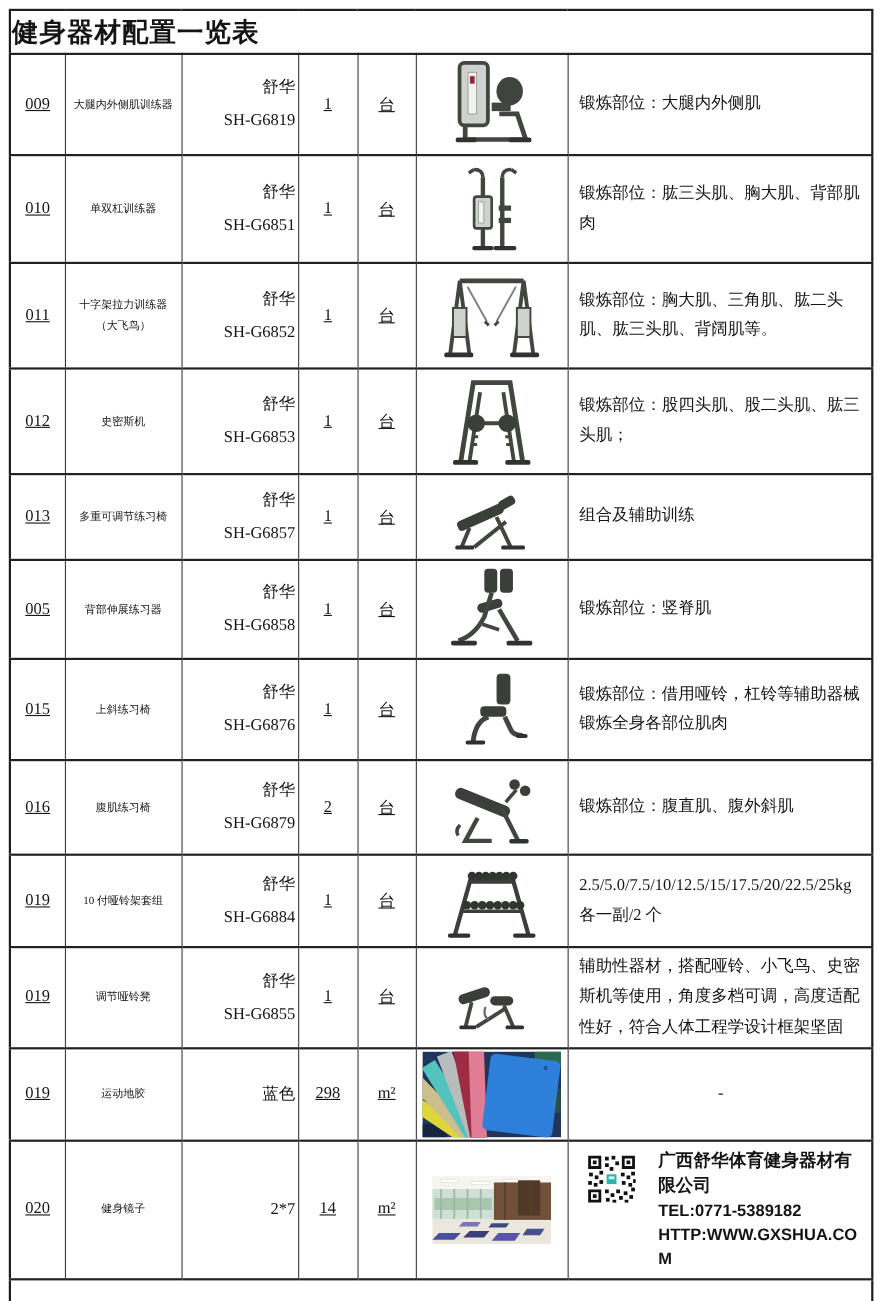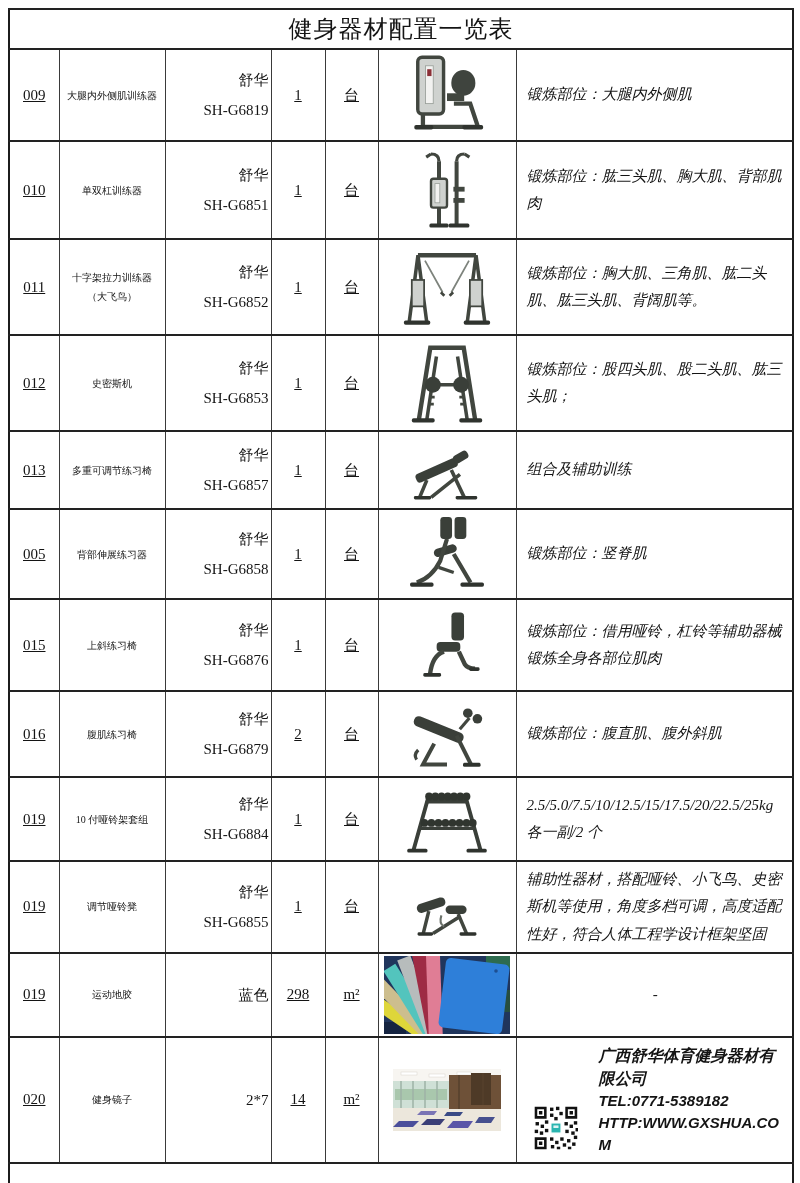--- a/index.html
+++ b/index.html
@@ -11,35 +11,35 @@
   table.equip{
     width:784px;border-collapse:collapse;table-layout:fixed;
     border:2px solid #1c1c1c;
   }
   table.equip td,table.equip th{
     border-left:1px solid #3a3a3a;border-right:1px solid #3a3a3a;
     border-top:2px solid #222222;border-bottom:2px solid #222222;
     vertical-align:middle;box-sizing:border-box;overflow:hidden;
   }
   .title-cell{
-    text-align:center;font-weight:normal;font-size:24px;
+    font-weight:bold;font-size:24px;
     font-family:"Liberation Serif","DejaVu Serif",serif;letter-spacing:1px;margin-left:28px;
   }
   th{
     font-size:16px;font-weight:bold;text-align:center;
     font-family:"Liberation Serif","DejaVu Serif",serif;
   }
   td.c{text-align:center;font-size:15px;text-decoration:underline;}
   .name-cell{text-align:center;font-size:10px;line-height:1.9;padding:0 4px;}
   .model-cell{text-align:right;font-size:15px;line-height:2.0;padding:0 2px;}
-  .remark-cell{padding:4px 8px 4px 10px;font-size:15px;line-height:1.82;word-break:break-all;font-style:italic;}
+  .remark-cell{padding:4px 8px 4px 10px;font-size:15px;line-height:1.82;word-break:break-all;}
   .remark-center{text-align:center;}
   .img-cell{text-align:center;padding:2px;}
   .img-cell svg{vertical-align:middle;}
-  .company-box{display:flex;align-items:flex-end;gap:20px;padding:2px 2px 2px 6px;}
+  .company-box{display:flex;align-items:flex-start;gap:20px;padding:2px 2px 2px 6px;}
   .company-lines{display:flex;flex-direction:column;justify-content:center;line-height:1.45;
     font-family:"Liberation Sans","DejaVu Sans",sans-serif;font-weight:bold;}
   .company-name{font-size:16px;}
   .company-tel,.company-web{font-size:15px;}
   .footer-cell{padding:6px 14px;font-size:15.5px;line-height:2.3;}
   .footer-cell p{margin:0;text-indent:2em;}
 </style>
 </head>
 <body>
 

